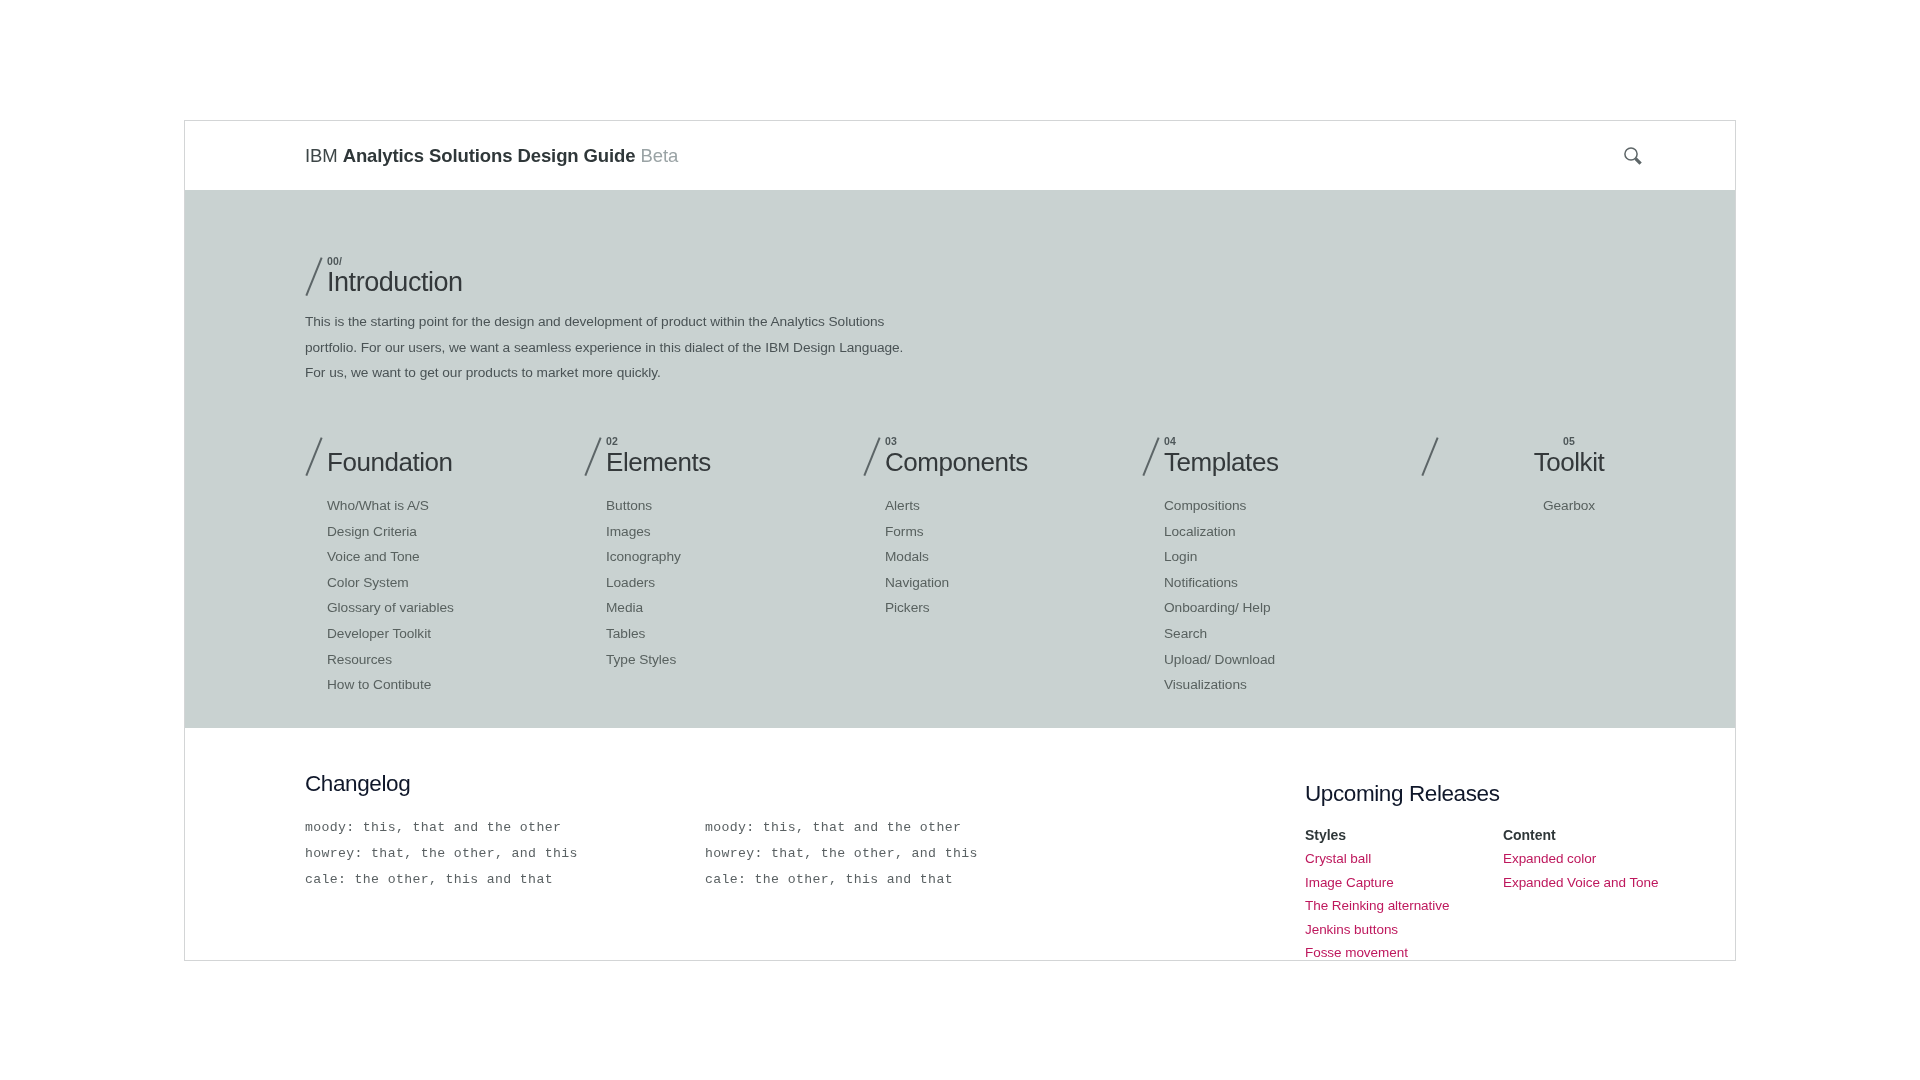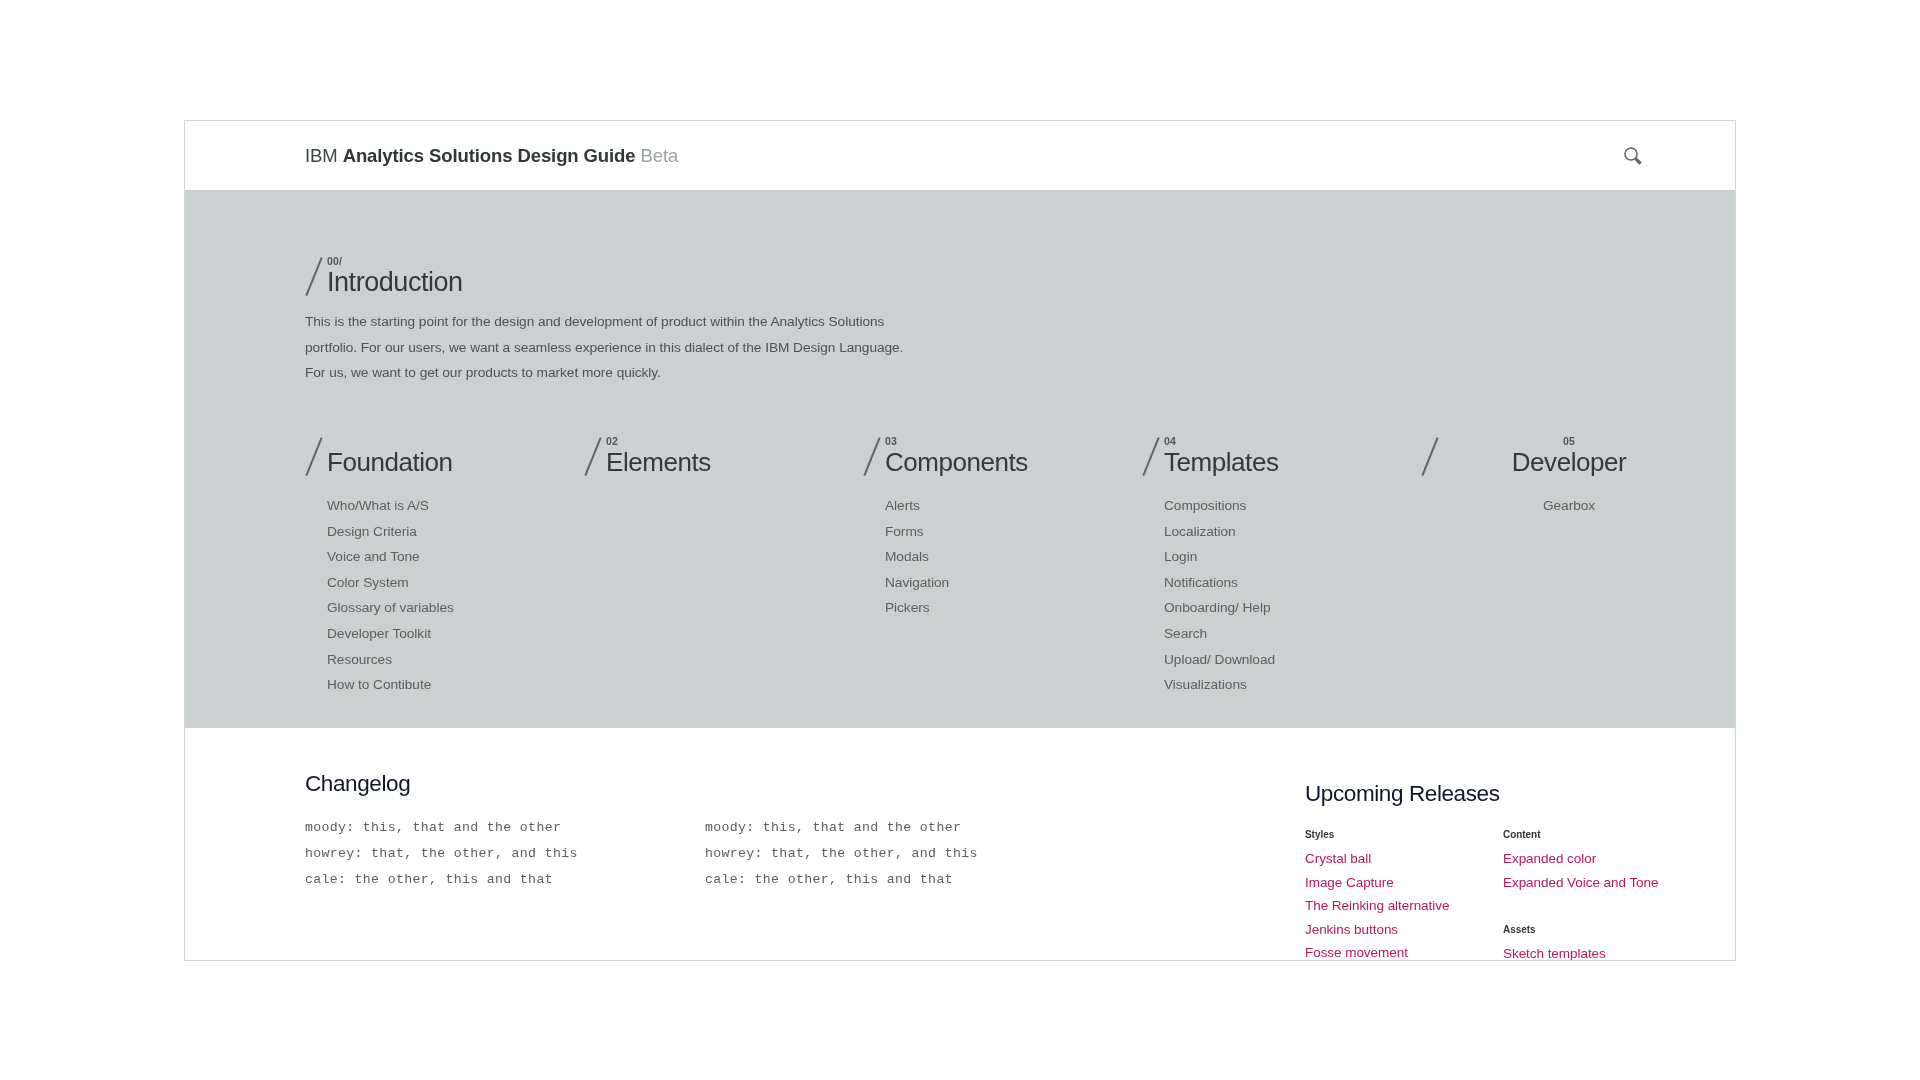--- a/index.html
+++ b/index.html
@@ -202,21 +202,21 @@
     top: 53px;
     right: 30px;
   }
   .up-cols {
     display: flex;
     margin-top: 16px;
   }
   .up-col { width: 198px; flex: 0 0 198px; }
   .up-group + .up-group { margin-top: 24px; }
   .up-head {
-    font-size: 10px;
+    font-size: 14px;
     font-weight: 700;
     color: #2f3739;
     line-height: 24px;
     letter-spacing: -0.05px;
   }
   .up-list { list-style: none; }
   .up-list li {
     font-size: 13.5px;
     line-height: 23.5px;
     color: #be185d;
@@ -279,20 +279,29 @@
             <li>How to Contibute</li>
           </ul>
         </div>
 
         <div class="nav-col">
           <div class="sec-head">
             <span class="slash"></span>
             <span class="sec-num">02</span>
             <div class="sec-title">Elements</div>
           </div>
+          <ul class="nav-list">
+            <li>Buttons</li>
+            <li>Images</li>
+            <li>Iconography</li>
+            <li>Loaders</li>
+            <li>Media</li>
+            <li>Tables</li>
+            <li>Type Styles</li>
+          </ul>
         </div>
 
         <div class="nav-col">
           <div class="sec-head">
             <span class="slash"></span>
             <span class="sec-num">03</span>
             <div class="sec-title">Components</div>
           </div>
           <ul class="nav-list">
             <li>Alerts</li>
@@ -318,21 +327,21 @@
             <li>Search</li>
             <li>Upload/ Download</li>
             <li>Visualizations</li>
           </ul>
         </div>
 
         <div class="nav-col">
           <div class="sec-head">
             <span class="slash"></span>
             <span class="sec-num">05</span>
-            <div class="sec-title">Developer</div>
+            <div class="sec-title">Toolkit</div>
           </div>
           <ul class="nav-list">
             <li>Gearbox</li>
           </ul>
         </div>
 
       </div>
     </div>
 
     <div class="lower">
@@ -371,26 +380,20 @@
           </div>
 
           <div class="up-col">
             <div class="up-group">
               <div class="up-head">Content</div>
               <ul class="up-list">
                 <li>Expanded color</li>
                 <li>Expanded Voice and Tone</li>
               </ul>
             </div>
-            <div class="up-group">
-              <div class="up-head">Assets</div>
-              <ul class="up-list">
-                <li>Sketch templates</li>
-              </ul>
-            </div>
           </div>
 
         </div>
       </div>
 
     </div>
 
   </div>
 </div>
 

